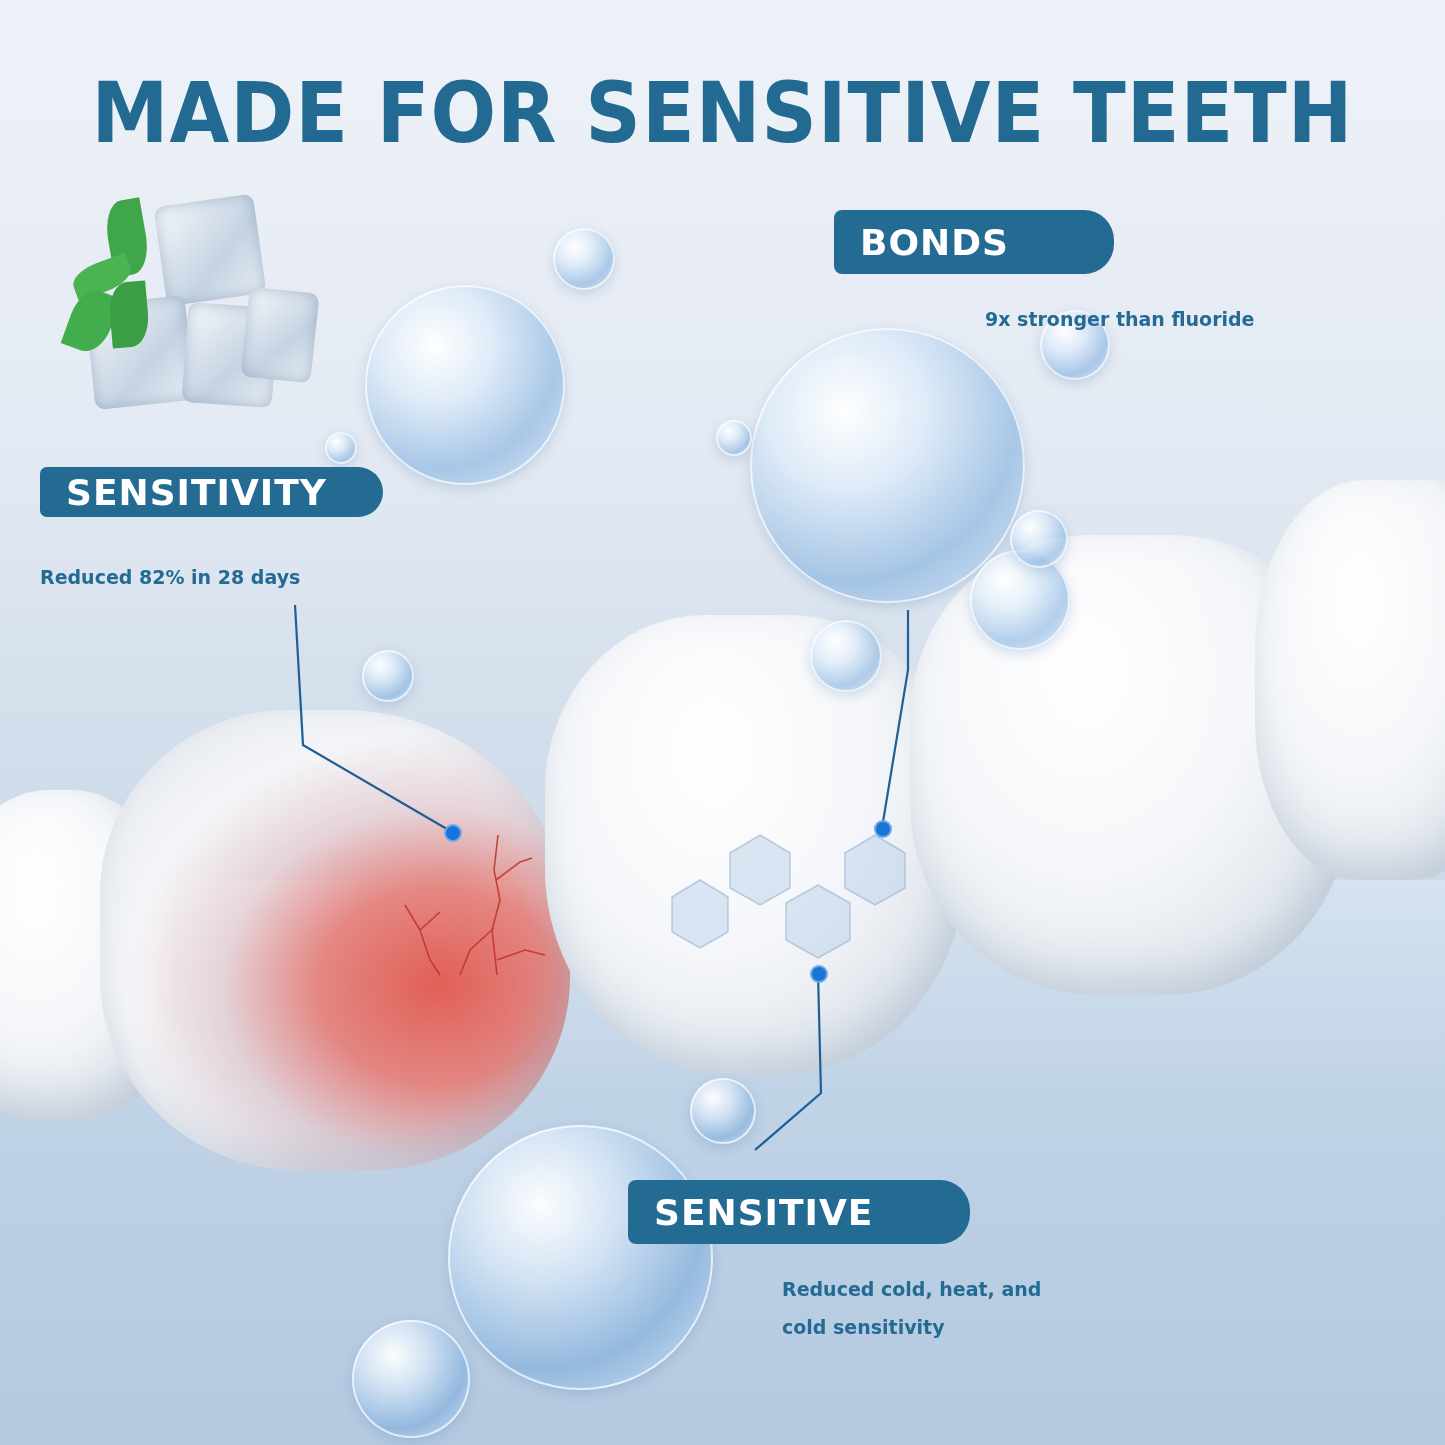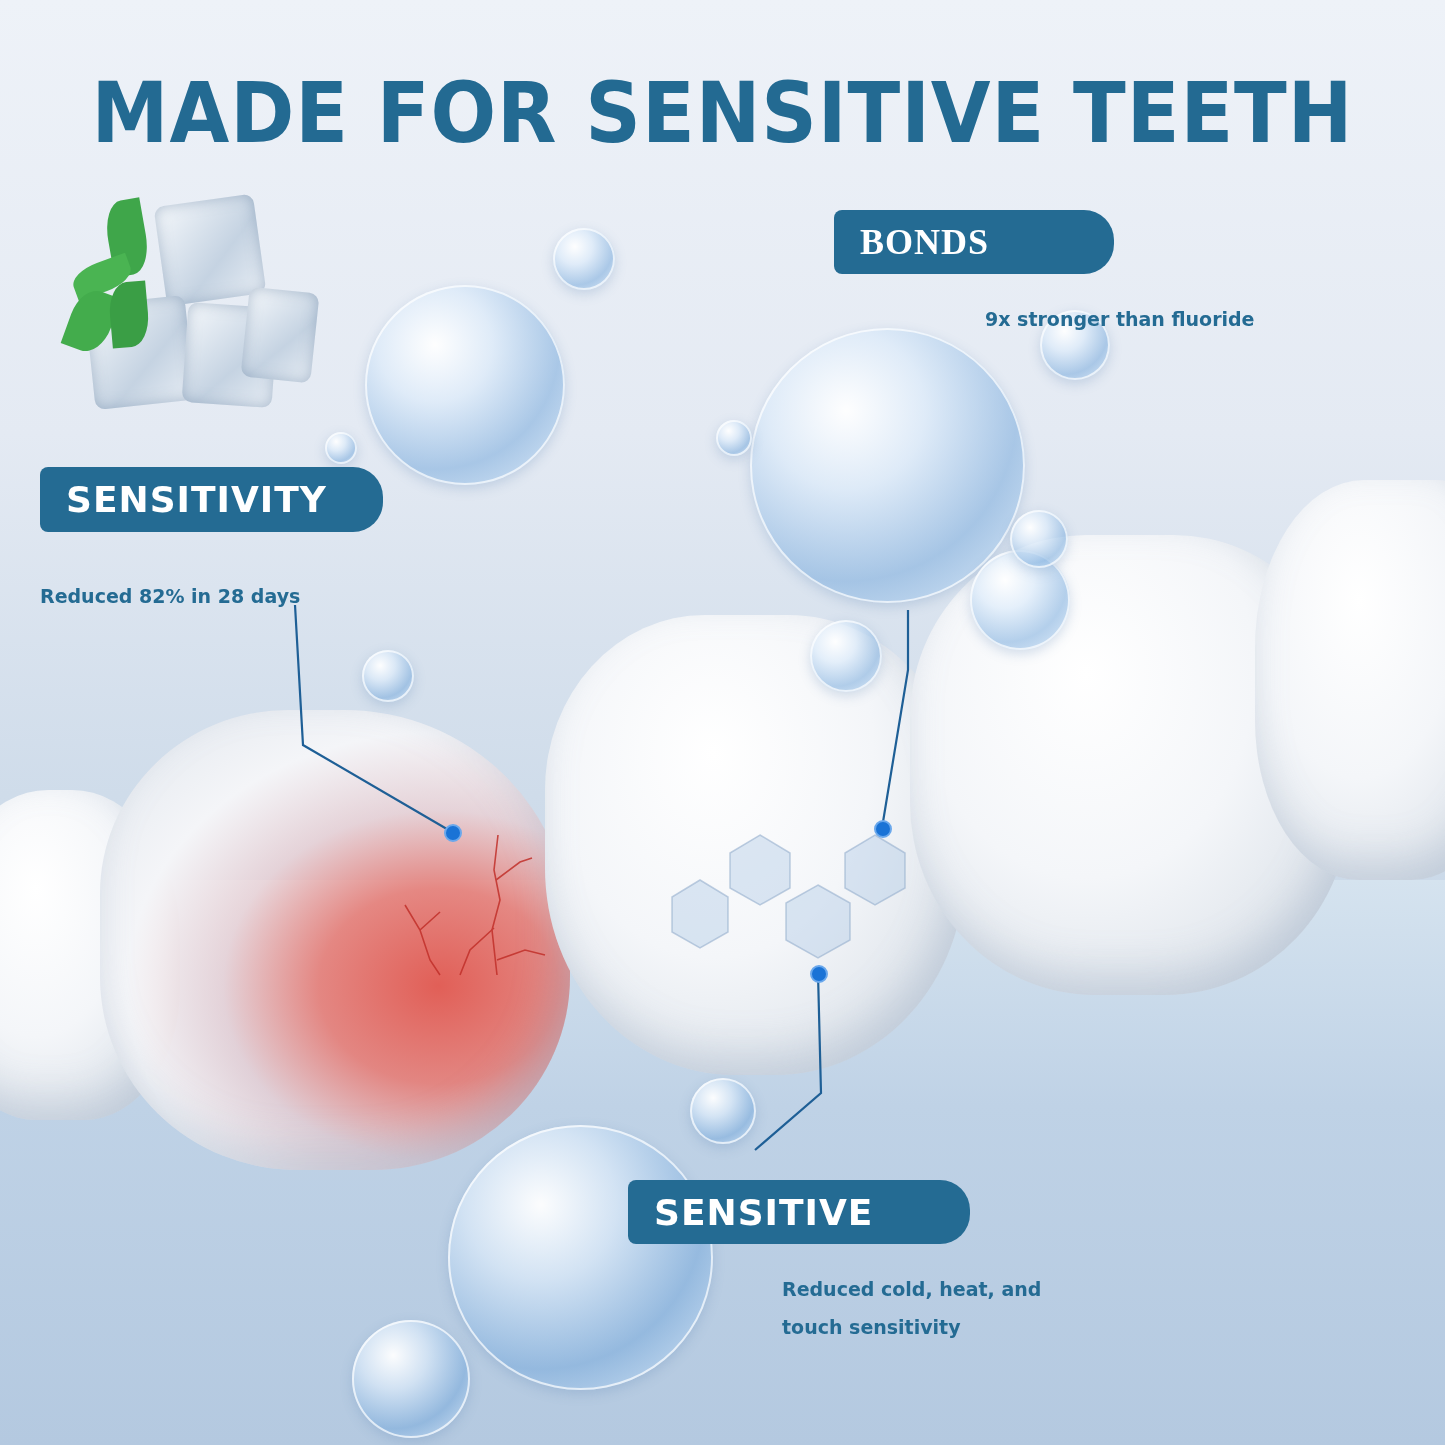--- a/index.html
+++ b/index.html
@@ -86,29 +86,29 @@
   <div class="ice" style="left:185px;top:305px;width:90px;height:100px;transform:rotate(4deg);"></div>
   <div class="ice" style="left:245px;top:290px;width:70px;height:90px;transform:rotate(6deg);"></div>
   <div class="leaf" style="left:108px;top:200px;width:38px;height:75px;transform:rotate(-10deg);"></div>
   <div class="leaf" style="left:72px;top:262px;width:60px;height:30px;transform:rotate(-20deg);background:#4ab452;"></div>
   <div class="leaf" style="left:70px;top:290px;width:42px;height:62px;transform:rotate(20deg);background:#43ac4c;"></div>
   <div class="leaf" style="left:110px;top:282px;width:38px;height:65px;transform:rotate(-5deg);background:#3a9e45;"></div>
 </div>
 
 <div class="title">MADE FOR SENSITIVE TEETH</div>
 
-<div class="pill" style="left:40px;top:467px;width:343px;height:65px;padding-left:26px;">
+<div class="pill" style="left:40px;top:467px;width:343px;height:50px;padding-left:26px;">
   <span>SENSITIVITY</span>
 </div>
-<div class="desc" style="left:40px;top:577px;">Reduced 82% in 28 days</div>
+<div class="desc" style="left:40px;top:558px;">Reduced 82% in 28 days</div>
 
-<div class="pill" style="left:834px;top:210px;width:280px;height:64px;padding-left:26px;font-family:Liberation Serif, serif;">
+<div class="pill" style="left:834px;top:210px;width:280px;height:64px;padding-left:26px;">
   <span>BONDS</span>
 </div>
 <div class="desc" style="left:985px;top:300px;">9x stronger than fluoride</div>
 
 <div class="pill" style="left:628px;top:1180px;width:342px;height:64px;padding-left:26px;">
   <span>SENSITIVE</span>
 </div>
 <div class="desc" style="left:782px;top:1270px;">
   <div>Reduced cold, heat, and</div>
-  <div>touch sensitivity</div>
+  <div>cold sensitivity</div>
 </div>
 
 </body></html>

